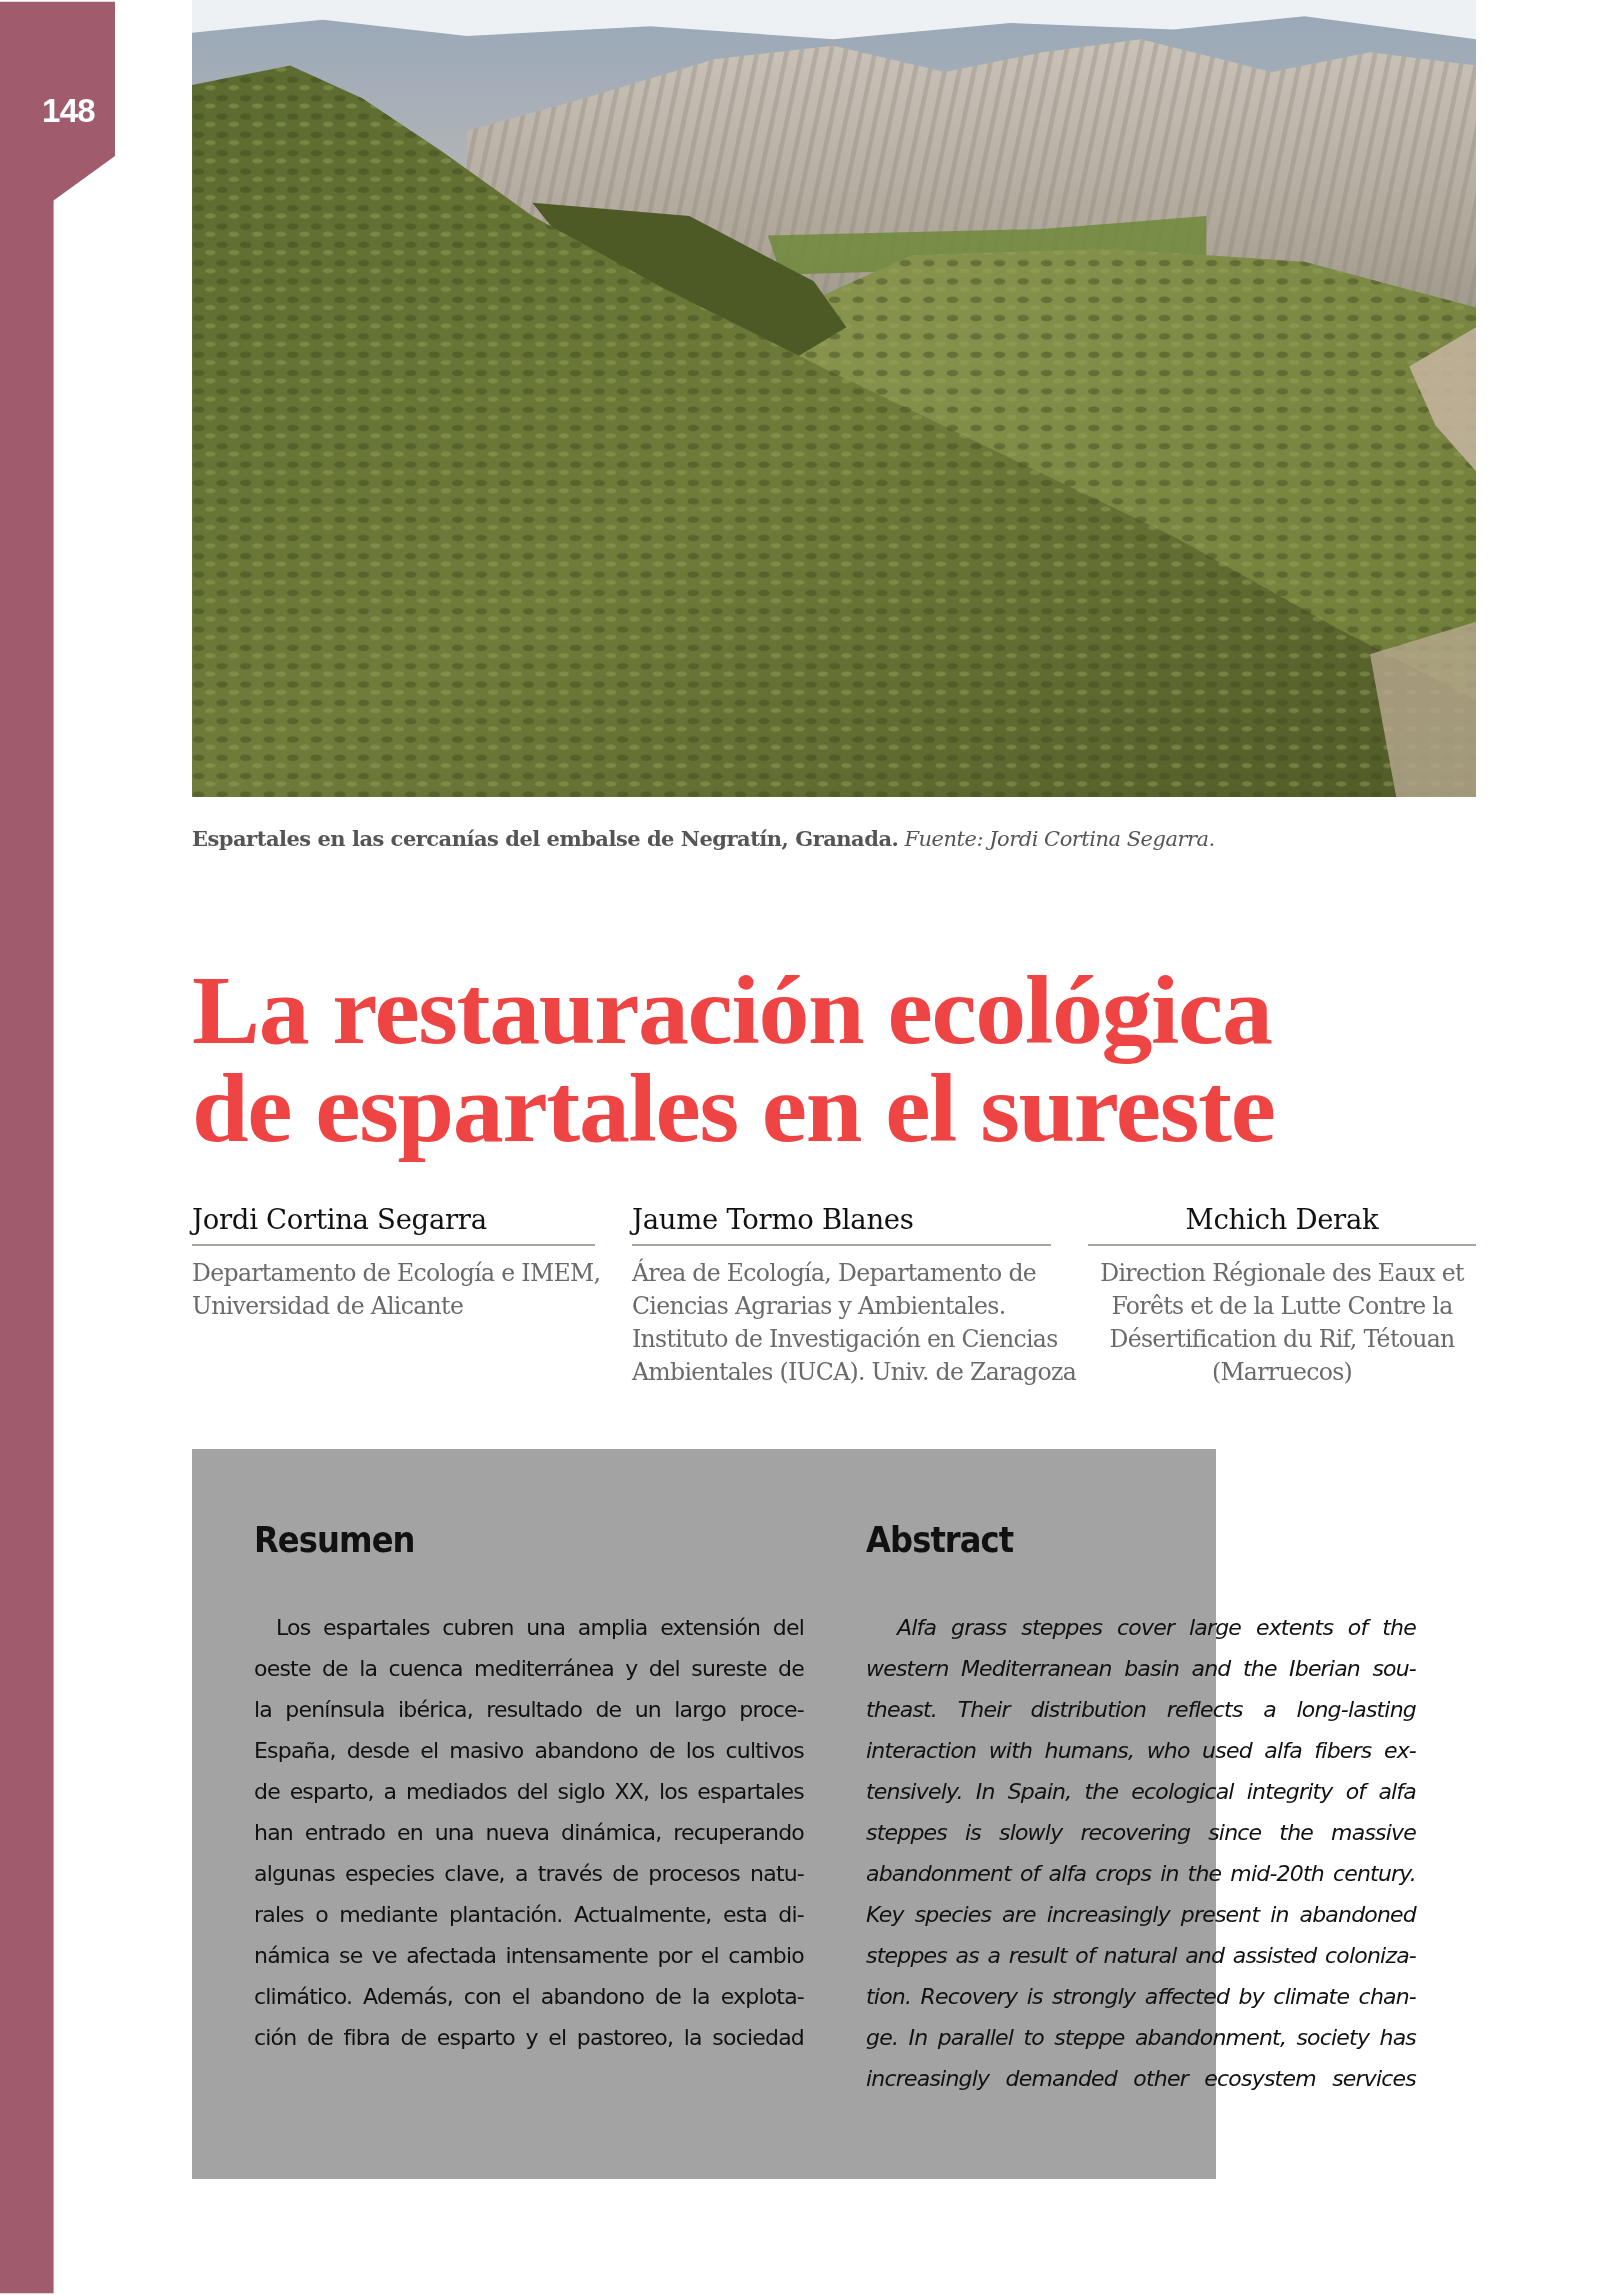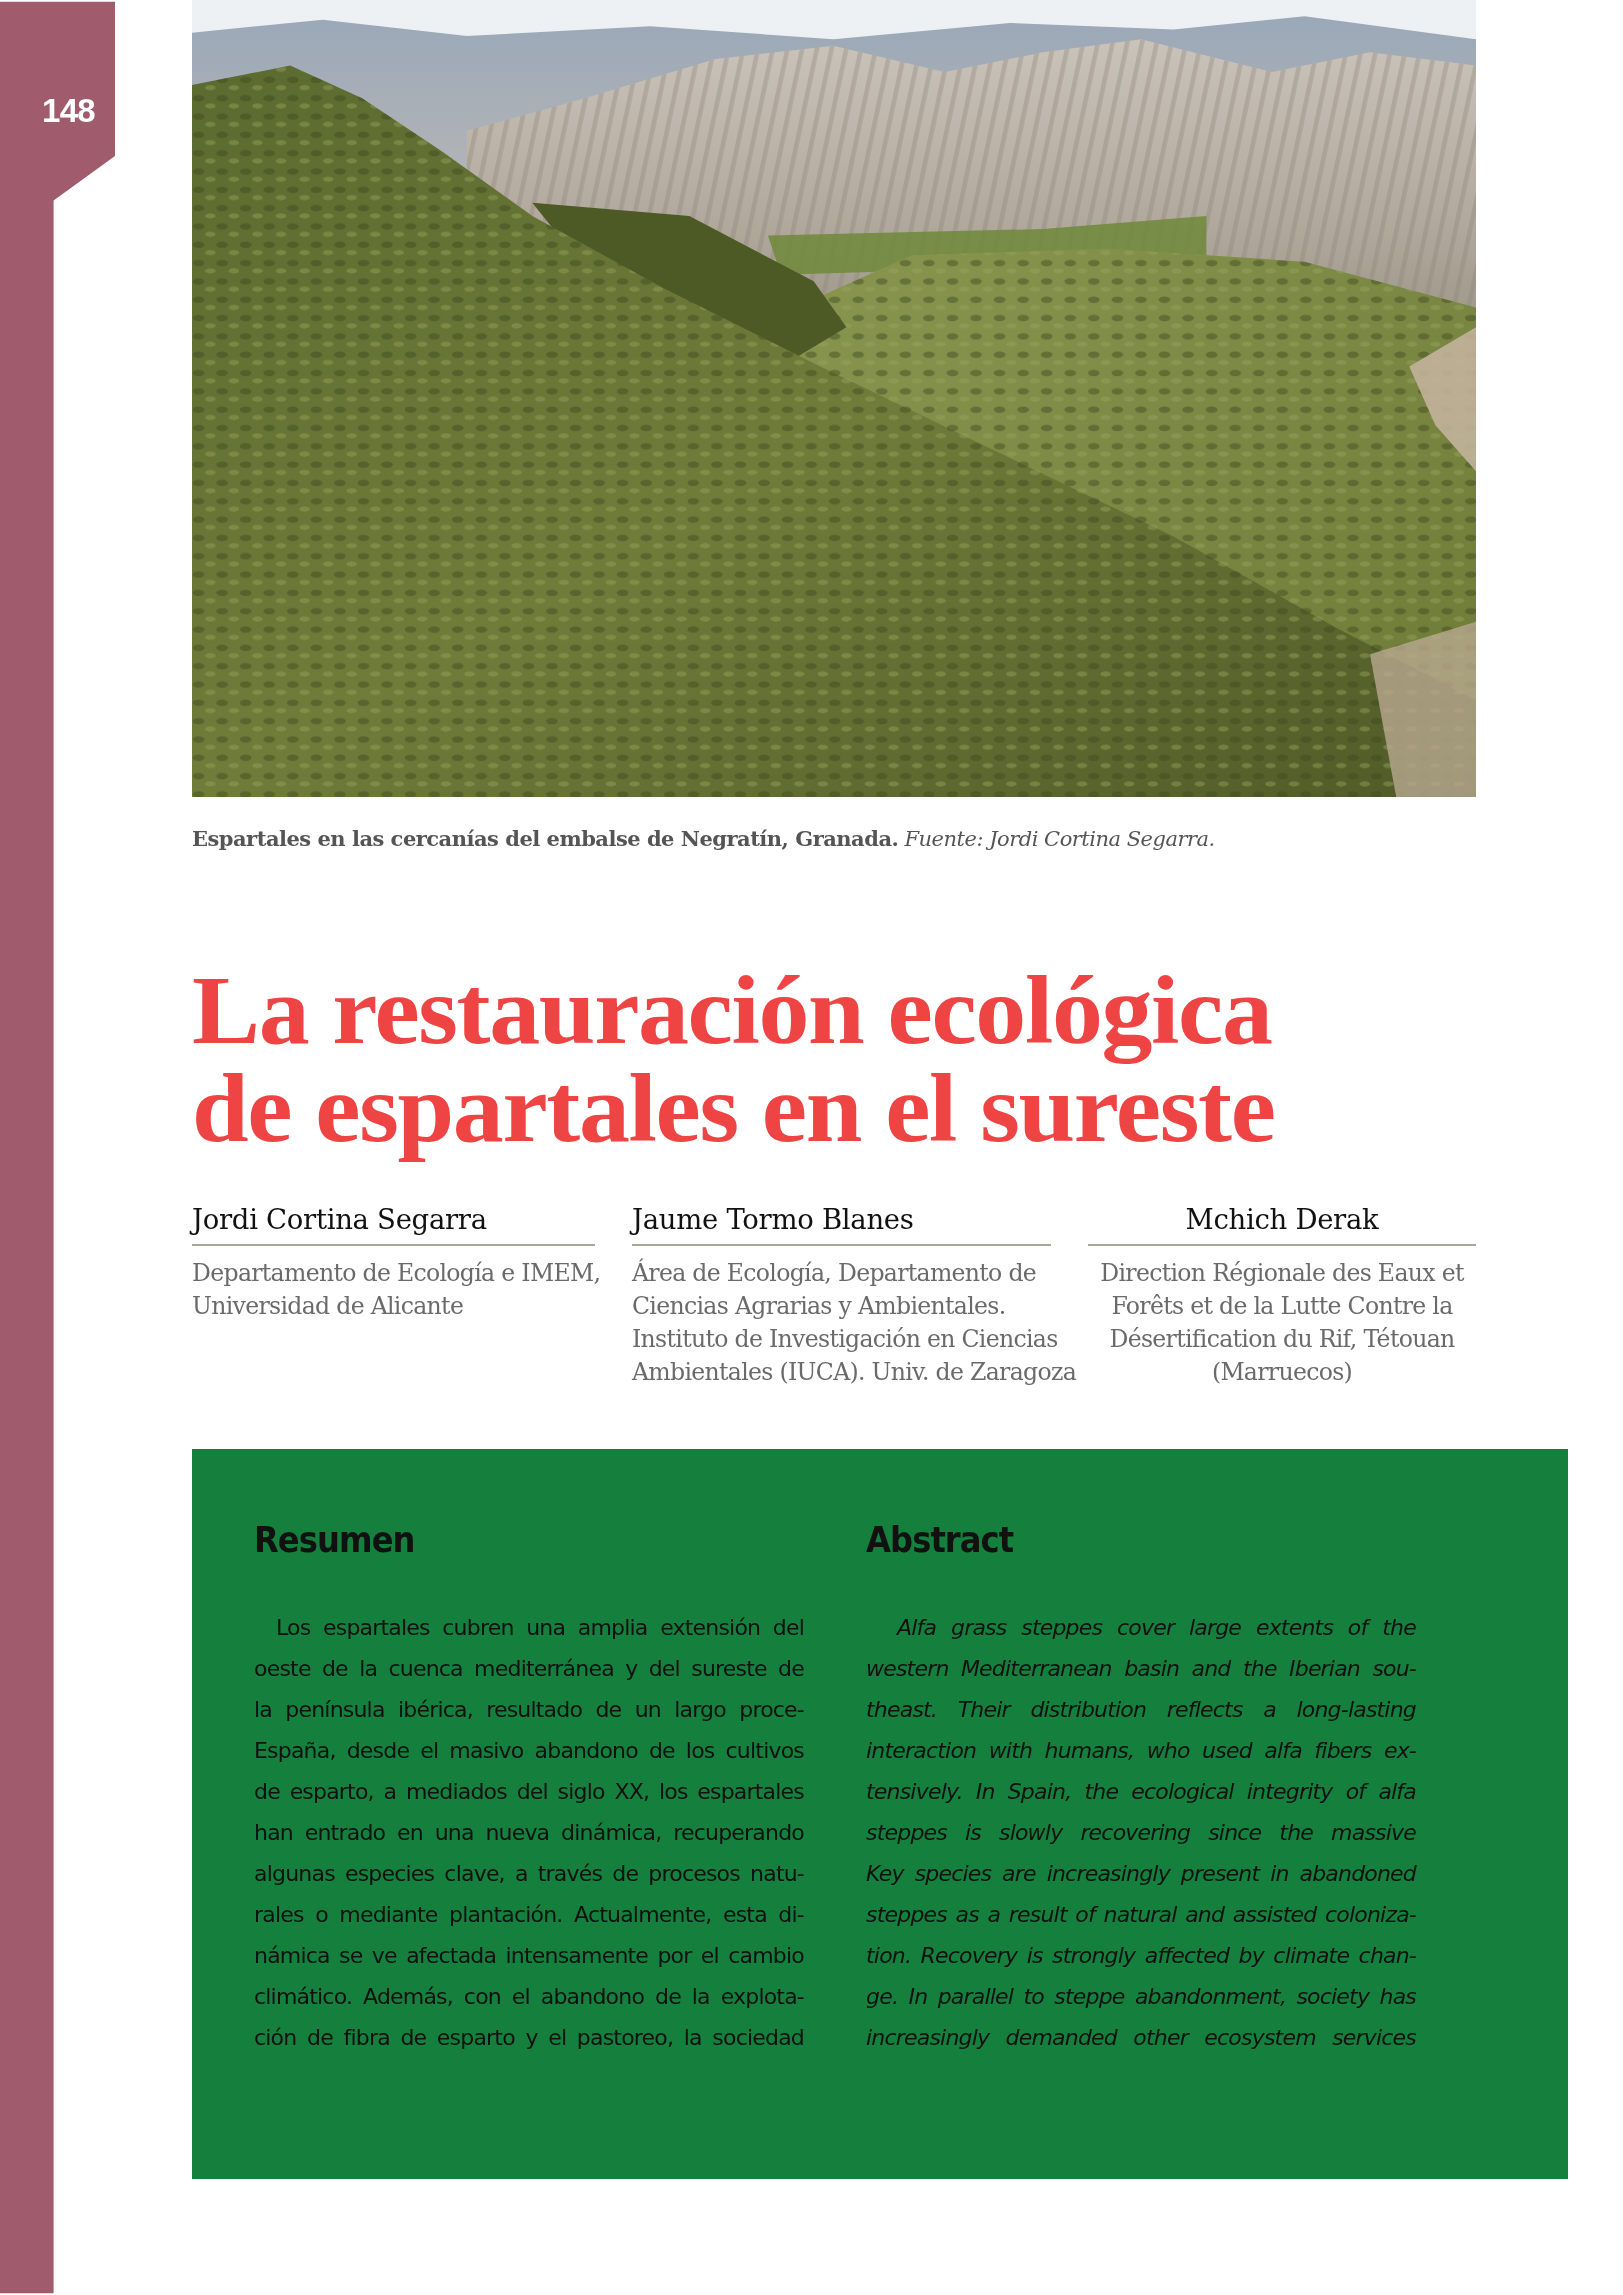--- a/index.html
+++ b/index.html
@@ -11,21 +11,21 @@
   .photo svg { display:block; }
   .caption { position:absolute; left:192px; top:826px; width:1284px; font-family:"DejaVu Serif", serif; font-size:21px; color:#555555; white-space:nowrap; letter-spacing:-0.5px; }
   .caption .strong { font-weight:bold; }
   .caption .src { font-style:italic; }
   .title { position:absolute; left:192px; top:961px; width:1309px; font-family:"Liberation Serif", serif; font-weight:bold; font-size:98px; line-height:98px; color:#ef4444; letter-spacing:-1.3px; }
   .title div { transform:scaleX(1.04); transform-origin:left; }
   .author { position:absolute; top:1203px; }
   .author-name { font-family:"DejaVu Serif", serif; font-size:27.5px; color:#111111; padding-bottom:9.2px; border-bottom:2px solid #a7a79a; letter-spacing:-0.3px; white-space:nowrap; }
   .author-aff { margin-top:10.5px; font-family:"DejaVu Serif", serif; font-size:23.6px; line-height:33px; color:#6a6a6a; letter-spacing:-0.7px; }
   .aff-line { display:block; white-space:nowrap; }
-  .abstract-box { position:absolute; left:192px; top:1449px; width:1376px; height:730px; background:#15803d; }
+  .abstract-box { position:absolute; left:192px; top:1449px; width:1024px; height:730px; background:#a3a3a3; }
   .abs-col { position:absolute; top:71px; width:550px; }
   .abs-heading { font-family:"DejaVu Sans", sans-serif; font-weight:bold; font-size:35px; color:#111111; letter-spacing:-1px; transform:scaleX(0.92); transform-origin:left; }
   .abs-body { margin-top:47px; font-family:"DejaVu Sans", sans-serif; font-size:22px; line-height:41px; color:#111111; }
   .abs-line { display:block; white-space:nowrap; text-align:justify; text-align-last:justify; letter-spacing:-0.8px; }
   .abs-line.indent { padding-left:22px; }
   .abs-body.italic .abs-line { font-style:italic; }
   .abs-body.italic .abs-line.indent { padding-left:31px; }
 </style>
 </head>
 <body>
@@ -147,20 +147,21 @@
   </div>
   <div class="abs-col" style="left:674px;">
     <div class="abs-heading">Abstract</div>
     <div class="abs-body italic">
       <span class="abs-line indent">Alfa grass steppes cover large extents of the</span>
       <span class="abs-line">western Mediterranean basin and the Iberian sou-</span>
       <span class="abs-line">theast. Their distribution reflects a long-lasting</span>
       <span class="abs-line">interaction with humans, who used alfa fibers ex-</span>
       <span class="abs-line">tensively. In Spain, the ecological integrity of alfa</span>
       <span class="abs-line">steppes is slowly recovering since the massive</span>
+      <span class="abs-line">abandonment of alfa crops in the mid-20th century.</span>
       <span class="abs-line">Key species are increasingly present in abandoned</span>
       <span class="abs-line">steppes as a result of natural and assisted coloniza-</span>
       <span class="abs-line">tion. Recovery is strongly affected by climate chan-</span>
       <span class="abs-line">ge. In parallel to steppe abandonment, society has</span>
       <span class="abs-line">increasingly demanded other ecosystem services</span>
     </div>
   </div>
 </div>
 
 

